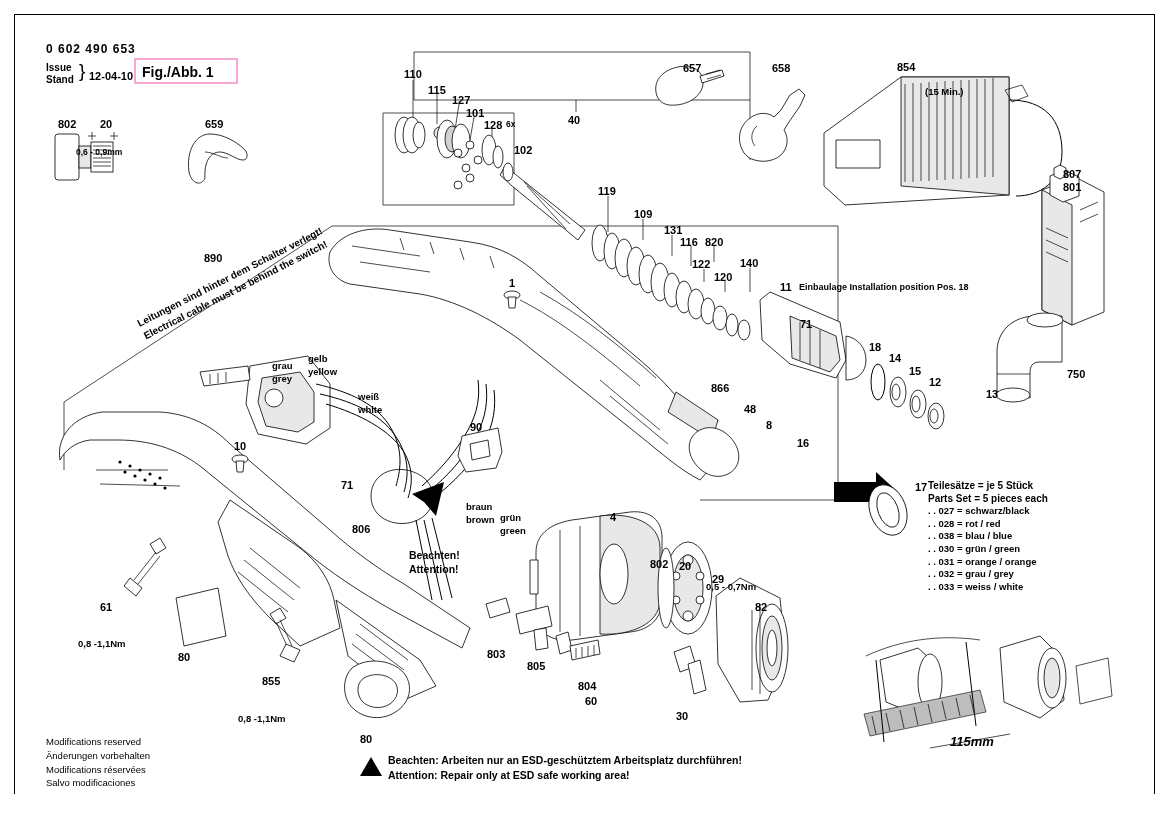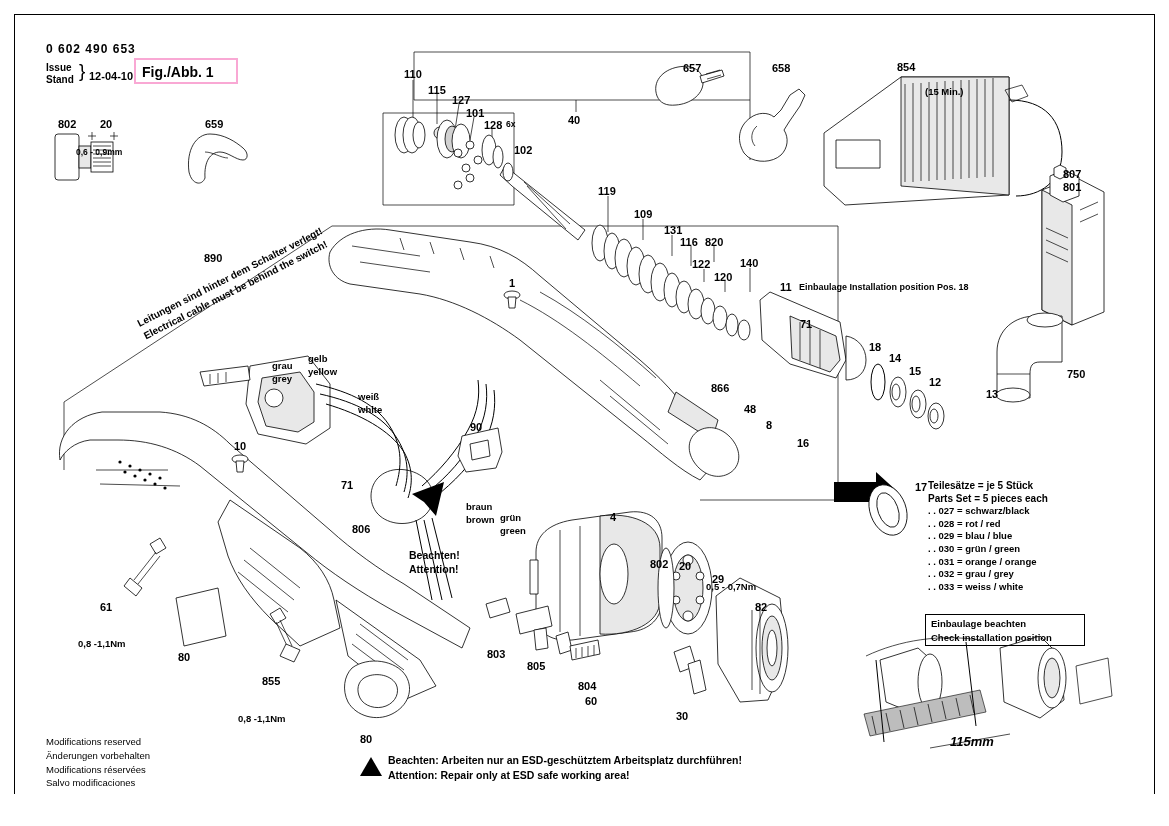--- a/index.html
+++ b/index.html
@@ -510,31 +510,27 @@
   <div id="beachten">
     <div>Beachten!</div>
     <div>Attention!</div>
   </div>
 
   <div id="parts-set">
     <div class="t">Teilesätze = je 5 Stück</div>
     <div class="t">Parts Set  = 5 pieces each</div>
     <div>. . 027 = schwarz/black</div>
     <div>. . 028 = rot / red</div>
-    <div>. . 029 = blau / blue</div>
+    <div>. . 038 = blau / blue</div>
     <div>. . 030 = grün / green</div>
     <div>. . 031 = orange / orange</div>
     <div>. . 032 = grau / grey</div>
     <div>. . 033 = weiss / white</div>
   </div>
 
-  <div id="inst-box">
-    <div>Einbaulage beachten</div>
-    <div>Check installation position</div>
-  </div>
   <div class="lbl" style="left:950px; top:735px; font-size:13px; font-style:italic;">115mm</div>
 
   <div id="esd-tri"></div>
   <div id="mods">
     <div>Modifications reserved</div>
     <div>Änderungen vorbehalten</div>
     <div>Modifications réservées</div>
     <div>Salvo modificaciones</div>
   </div>
 

